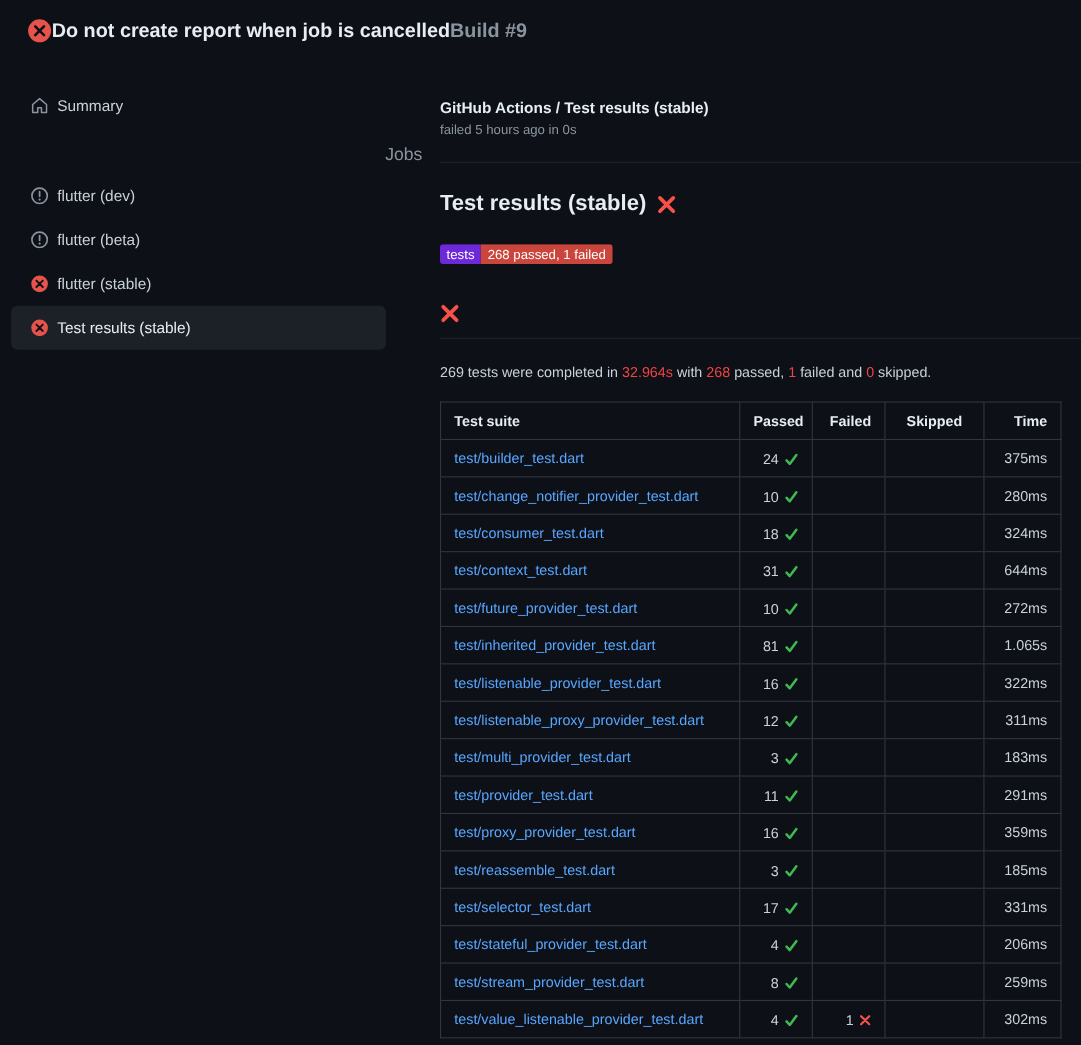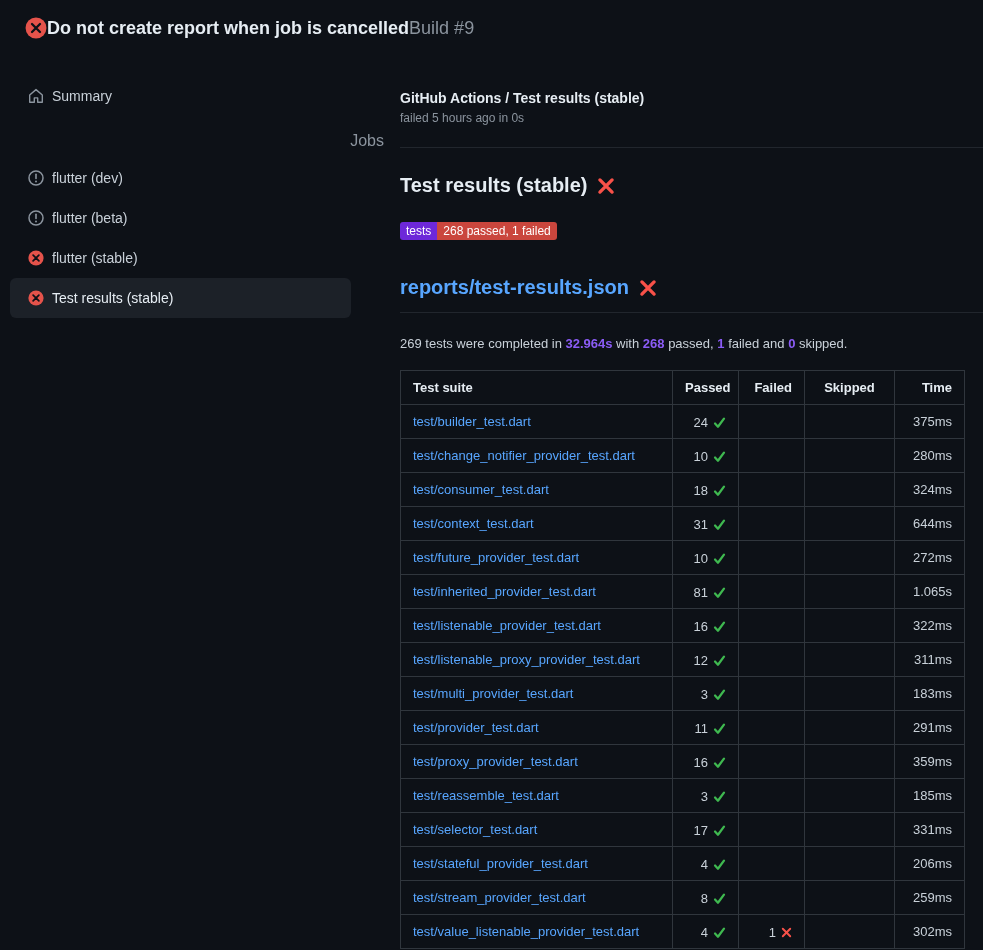--- a/index.html
+++ b/index.html
@@ -12,21 +12,21 @@
   }
   .icon svg { display:block; }
   .icon { display:inline-flex; align-items:center; }
 
   
   .app-header {
     height: 56px; display:flex; align-items:center;
     padding-left: 25px; 
   }
   .build-title { font-size:18px; font-weight:700; color:#e6edf3; margin:0; }
-  .build-number { font-size:18px; font-weight:400; color:#8b949e; }
+  .build-number { font-size:18px; font-weight:700; color:#8b949e; }
 
   
   .layout { display:flex; }
   .sidebar { width: 384px; flex-shrink:0; padding: 20px 0 0 10px; text-align: right; }
   .main { flex:1; padding: 34px 0 0 16px; }
 
   
   .side-item {
     height: 40px; width: 341px;
     display:flex; align-items:center; gap: 8px;
@@ -54,21 +54,21 @@
   .badge-value { background:#ca463d; padding:0 6px; }
 
   .report-title {
     margin: 36px 0 0 0; font-size:20px; font-weight:700;
     display:flex; align-items:center; gap:10px;
     padding-bottom: 13px; border-bottom: 1px solid #21262d;
   }
   .report-title a { color:#58a6ff; text-decoration:none; cursor:pointer; }
 
   .summary-text { margin: 23px 0 0 0; font-size:13px; color:#c9d1d9; }
-  .summary-text .b { font-weight:700; color:#8b5cf6; }
+  .summary-text .b { font-weight:400; color:#ef4444; }
 
   
   .results-table {
     margin-top: 19px; border-collapse: collapse;
     width: 551px; table-layout: fixed; font-size: 13px;
   }
   .results-table th, .results-table td {
     border: 1px solid #30363d; height: 34px; padding: 0 12px;
   }
   .results-table th { font-weight:700; color:#e6edf3; text-align:left; }
@@ -167,21 +167,20 @@
     </h2>
 
     <div class="badge-row">
       <span class="badge">
         <span class="badge-label">tests</span>
         <span class="badge-value">268 passed, 1 failed</span>
       </span>
     </div>
 
     <h3 class="report-title">
-      <a>reports/test-results.json</a>
       <span class="icon heading-x">
           <svg width="18" height="18" viewBox="0 0 16 16">
             <path d="M2.6 2.6l10.8 10.8M13.4 2.6L2.6 13.4" stroke="#f85149" stroke-width="3" stroke-linecap="round"></path>
           </svg>
         </span>
     </h3>
 
     <p class="summary-text" id="summary-text"><span>269 tests were completed in </span><span class="b">32.964s</span><span> with </span><span class="b">268</span><span> passed, </span><span class="b">1</span><span> failed and </span><span class="b">0</span><span> skipped.</span></p>
 
     <table class="results-table">

